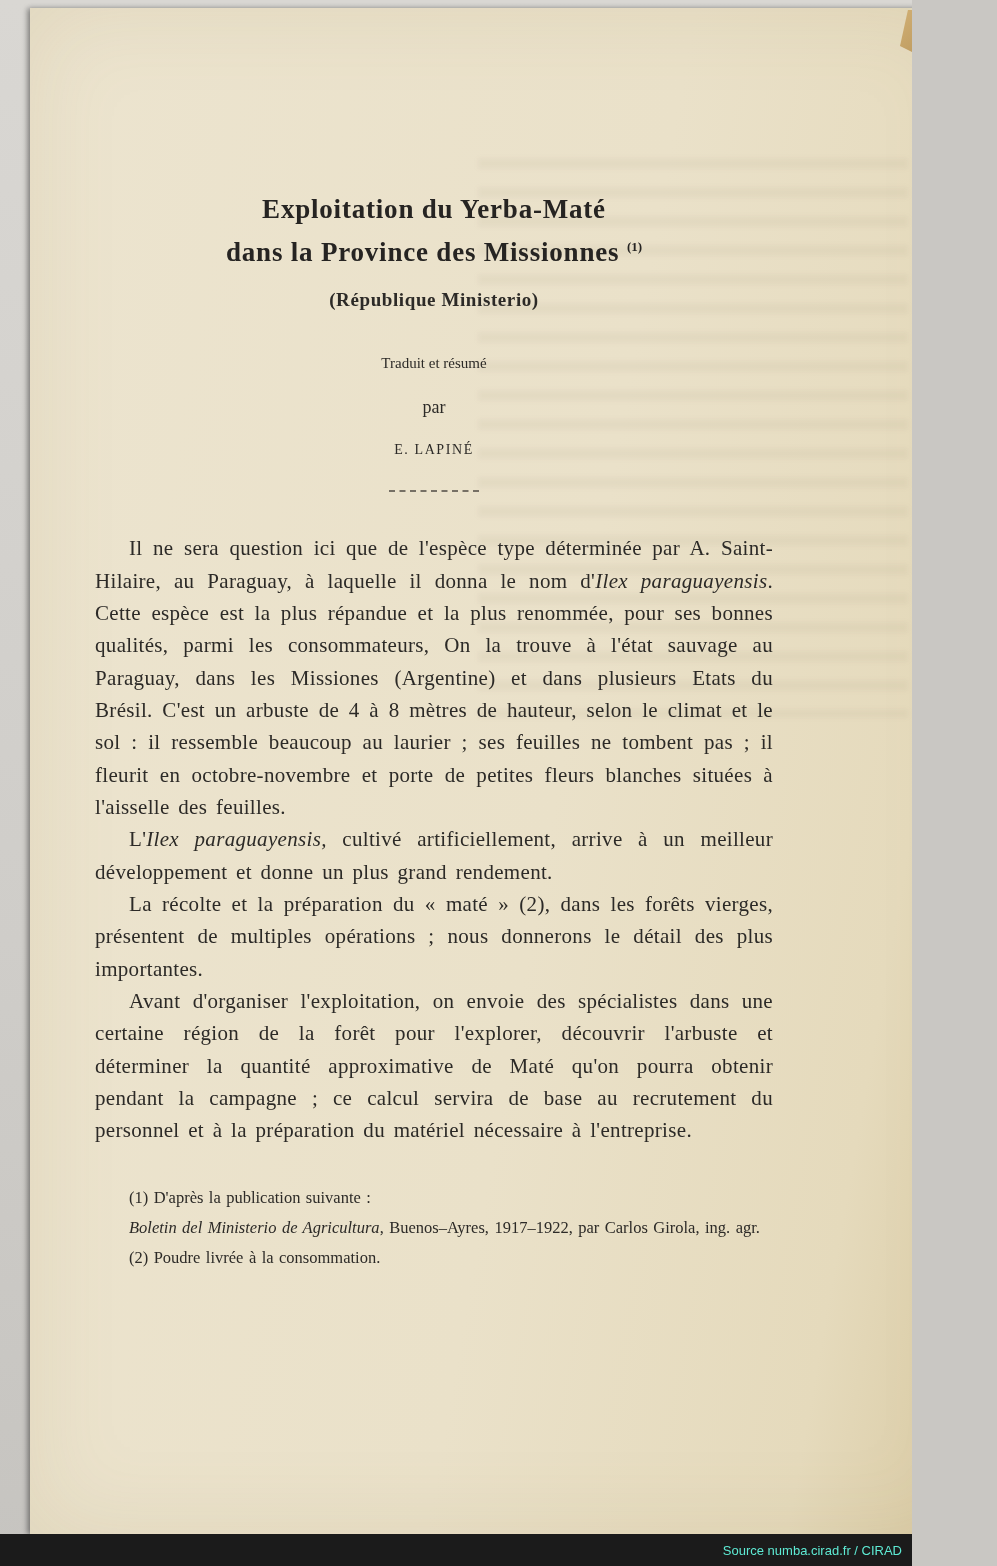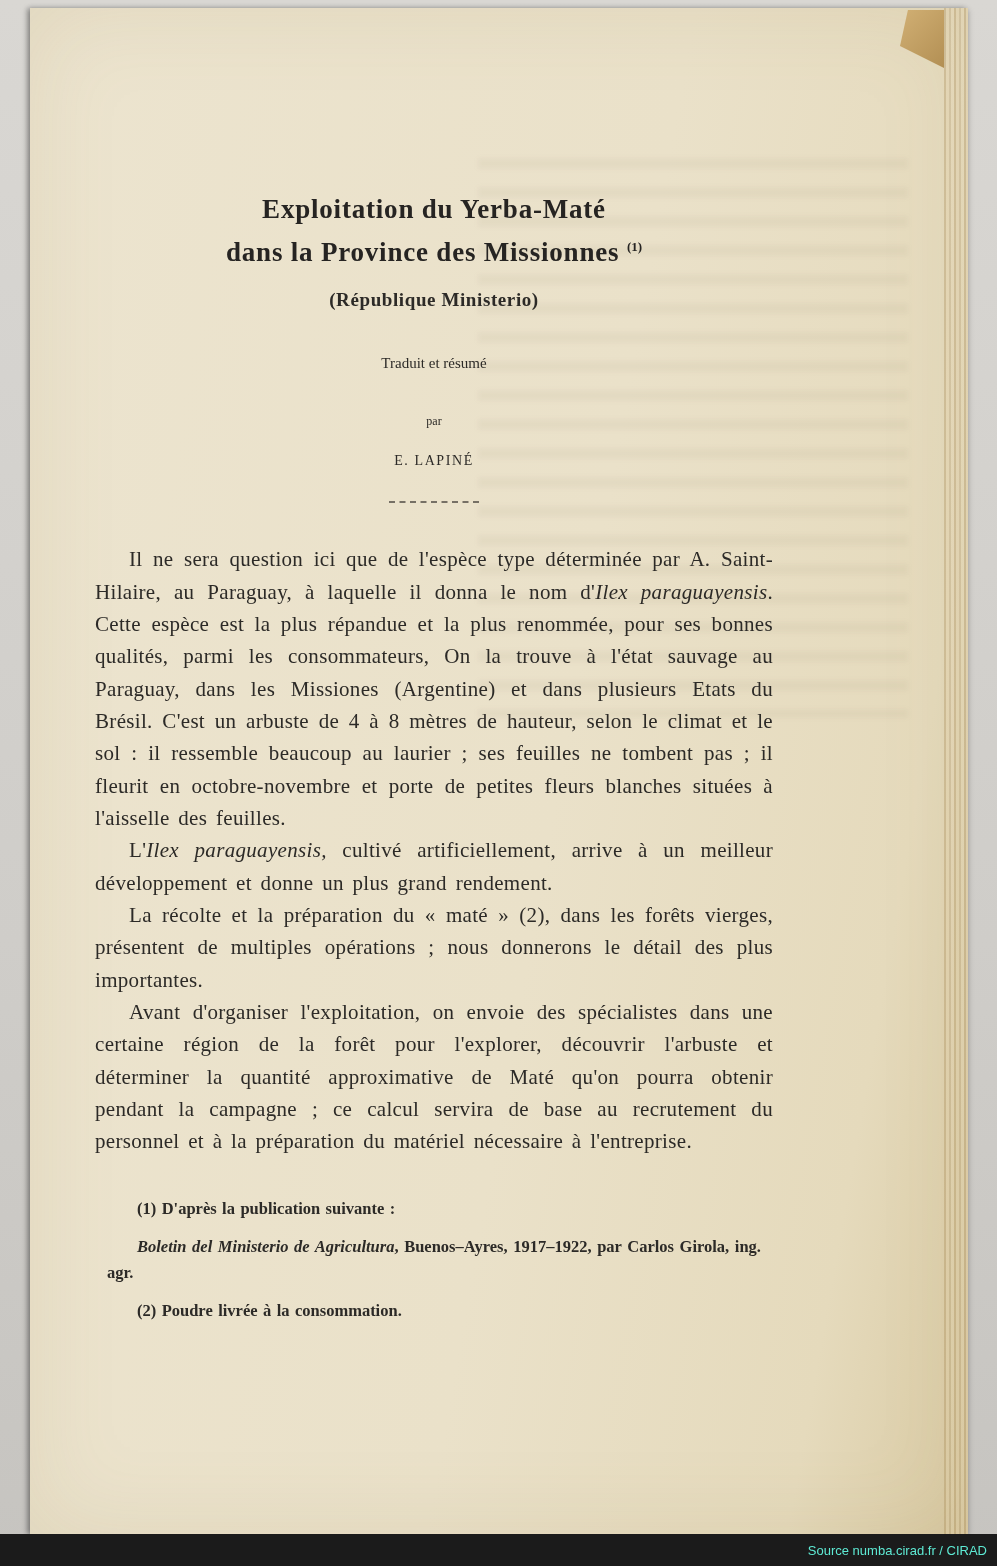--- a/index.html
+++ b/index.html
@@ -1,19 +1,19 @@
 <!DOCTYPE html>
 <html><head>
 <meta charset="utf-8">
 <style>
   html, body { margin:0; padding:0; background:#c9c7c3; }
   .scan {
-    position:relative; width:997px; height:1566px;
+    position:relative; width:884px; height:1566px;
     background:linear-gradient(180deg,#d9d7d3 0%, #cfcdc9 60%, #c6c4c0 100%);
-    overflow:hidden; font-family:"Liberation Serif", serif;
+    overflow:hidden; font-family:"Liberation Serif", serif;padding-left:28px;
   }
   .paper {
     position:absolute; left:30px; top:8px; width:938px; height:1526px;
     background:linear-gradient(100deg,#ece4cf 0%, #eae1c9 55%, #e5dabc 85%, #d9caa3 100%);
     box-shadow:-3px 0 5px rgba(0,0,0,0.28), 0 2px 6px rgba(0,0,0,0.25),
                inset 0 0 90px rgba(150,120,70,0.13);
   }
   .edge-strip {
     position:absolute; top:0; right:0; width:24px; height:100%;
     background:repeating-linear-gradient(90deg,
@@ -34,36 +34,36 @@
   }
   .content { position:absolute; left:65px; top:0; width:678px; color:#2c2a27; }
   .title-block { text-align:center; margin-top:180px; }
   .title {
     font-size:27px; font-weight:bold; line-height:1.58; letter-spacing:0.8px;
     color:#262422;
   }
   .title sup { font-size:13px; letter-spacing:0; }
   .subtitle { font-size:19px; font-weight:bold; margin-top:16px; letter-spacing:0.6px; }
   .note { font-size:15px; margin-top:44px;font-family:Liberation Serif, serif; }
-  .byline { font-size:12px; margin-top:42px; }
+  .byline { font-size:18px; margin-top:25px; }
   .author { font-size:14px; letter-spacing:1.6px; margin-top:24px; }
   .rule {
     width:90px; margin:32px auto 0; height:0;
     border-top:2px dashed #5a544c; opacity:.8;
   }
   .body-text {
     margin-top:40px; font-size:21px; line-height:1.54;
     text-align:justify; word-spacing:0.15em; letter-spacing:0.015em;
   }
   .body-text p { margin:0; text-indent:34px; }
   .footnotes {
     margin-top:38px; font-size:16.5px; line-height:1.58;
     text-align:justify; word-spacing:0.08em;
   }
-  .footnotes p { margin:12px; text-indent:30px;font-weight:bold; }
+  .footnotes p { margin:4px; text-indent:30px; }
   .footer-bar {
     position:absolute; left:0; bottom:0; width:100%; height:32px;
     background:#1b1b1b; box-sizing:border-box;
     display:flex; align-items:center; justify-content:flex-end;
     padding-right:10px;
     font-family:"Liberation Sans", sans-serif; font-size:13px; color:#5eead4;
   }
 </style>
 </head>
 <body>

